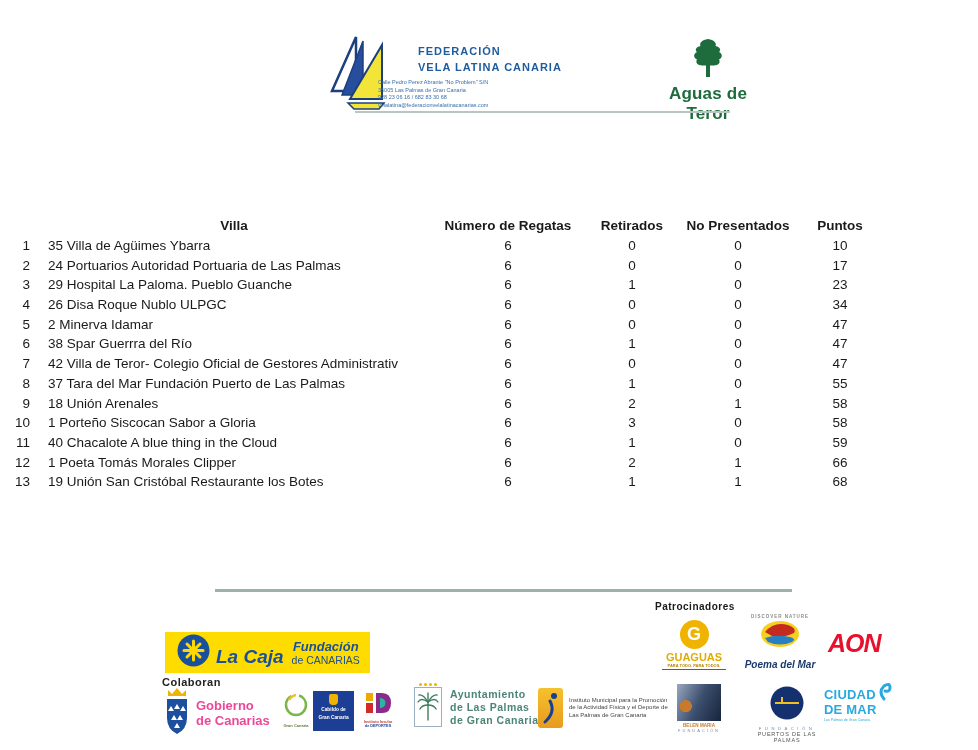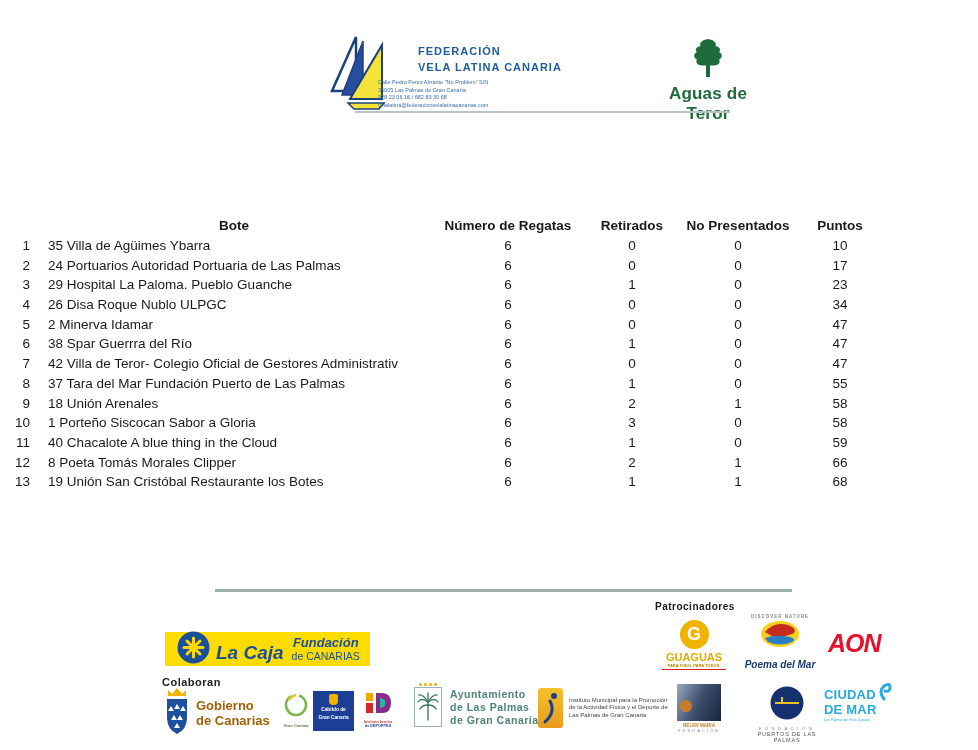--- a/index.html
+++ b/index.html
@@ -28,21 +28,21 @@
   .c.rank { text-align:right; padding-right:8px; }
   .c.bote { text-align:left; padding-left:10px; }
   .c.botehead, .c.num { text-align:center; }
 
   
   #footer-divider { position:absolute; left:215px; top:589px; width:577px; height:2.5px; background:#9eb0ab; }
   #patrocinadores { position:absolute; left:655px; top:601px; font-size:10px; font-weight:bold; color:#1a1a1a; letter-spacing:0.5px; }
   #colaboran { position:absolute; left:162px; top:676px; font-size:11px; font-weight:bold; color:#222; letter-spacing:0.5px; }
 
   
-  #lacaja-box { position:absolute; left:165px; top:632px; width:205px; height:34px; background:#ffdc00;
+  #lacaja-box { position:absolute; left:165px; top:632px; width:205px; height:41px; background:#ffdc00;
                 display:flex; align-items:center; padding-left:12px; }
   #lacaja-name { font-size:19px; font-weight:bold; font-style:italic; color:#1a4f9c; margin-left:6px; margin-top:8px; }
   #lacaja-fund { margin-left:8px; text-align:center; color:#1a4f9c; }
   #lacaja-fund .f1 { font-size:13px; font-weight:bold; font-style:italic; line-height:14px; }
   #lacaja-fund .f2 { font-size:10.5px; line-height:12px; }
 
   
   #guaguas { position:absolute; left:662px; top:620px; width:64px; text-align:center; }
   #guaguas-circle { width:29px; height:29px; border-radius:50%; background:#f0b400; color:#fff;
                     font-size:18px; font-weight:bold; line-height:29px; margin:0 auto; }
@@ -53,21 +53,21 @@
   #poema { position:absolute; left:744px; top:614px; width:72px; text-align:center; }
   #poema-arc { font-size:4.5px; font-weight:bold; color:#8a8a8a; letter-spacing:1px; }
   #poema-name { font-size:10px; font-weight:bold; font-style:italic; color:#1a3a6b; margin-top:6px;text-align:center; }
 
   
   #aon { position:absolute; left:828px; top:629px; font-size:25px; font-weight:900; font-style:italic;
          color:#e8112d; letter-spacing:-1px; }
 
   
   #gobierno { position:absolute; left:163px; top:686px; display:flex; align-items:center; gap:5px; }
-  .gob-text { font-size:13px; font-weight:bold; color:#a16207; line-height:15px; }
+  .gob-text { font-size:13px; font-weight:bold; color:#ec4899; line-height:15px; }
 
   
   #grancanaria { position:absolute; left:277px; top:692px; width:38px; text-align:center; }
   #grancanaria .gc-text { font-size:4px; font-weight:bold; color:#5a7a3a; margin-top:1px; }
 
   
   #cabildo { position:absolute; left:313px; top:691px; width:41px; height:40px; background:#1c3e94;
              text-align:center; color:#fff; padding-top:3px; }
   .cabildo-crest { width:9px; height:11px; margin:0 auto; background:#f0b400; border-radius:2px 2px 4px 4px; }
   .cabildo-text { font-size:4.8px; font-weight:bold; line-height:5.5px; margin-top:2px; }
@@ -146,21 +146,21 @@
     </span>
     <div id="aguas-name">Aguas de Teror</div>
   </div>
 
   <div id="header-divider"></div>
 
 
   <div id="results-table">
     <div class="trow thead">
       <div class="c rank"></div>
-      <div class="c botehead">Bote</div>
+      <div class="c botehead">Villa</div>
       <div class="c num">Número de Regatas</div>
       <div class="c num">Retirados</div>
       <div class="c num">No Presentados</div>
       <div class="c num">Puntos</div>
     </div>
 
     <div class="trow">
       <div class="c rank">1</div>
       <div class="c bote">35 Villa de Agüimes Ybarra</div>
       <div class="c num">6</div>
@@ -243,21 +243,21 @@
     <div class="trow">
       <div class="c rank">11</div>
       <div class="c bote">40 Chacalote A blue thing in the Cloud</div>
       <div class="c num">6</div>
       <div class="c num">1</div>
       <div class="c num">0</div>
       <div class="c num">59</div>
     </div>
     <div class="trow">
       <div class="c rank">12</div>
-      <div class="c bote">8 Poeta Tomás Morales Clipper</div>
+      <div class="c bote">1 Poeta Tomás Morales Clipper</div>
       <div class="c num">6</div>
       <div class="c num">2</div>
       <div class="c num">1</div>
       <div class="c num">66</div>
     </div>
     <div class="trow">
       <div class="c rank">13</div>
       <div class="c bote">19 Unión San Cristóbal Restaurante los Botes</div>
       <div class="c num">6</div>
       <div class="c num">1</div>

